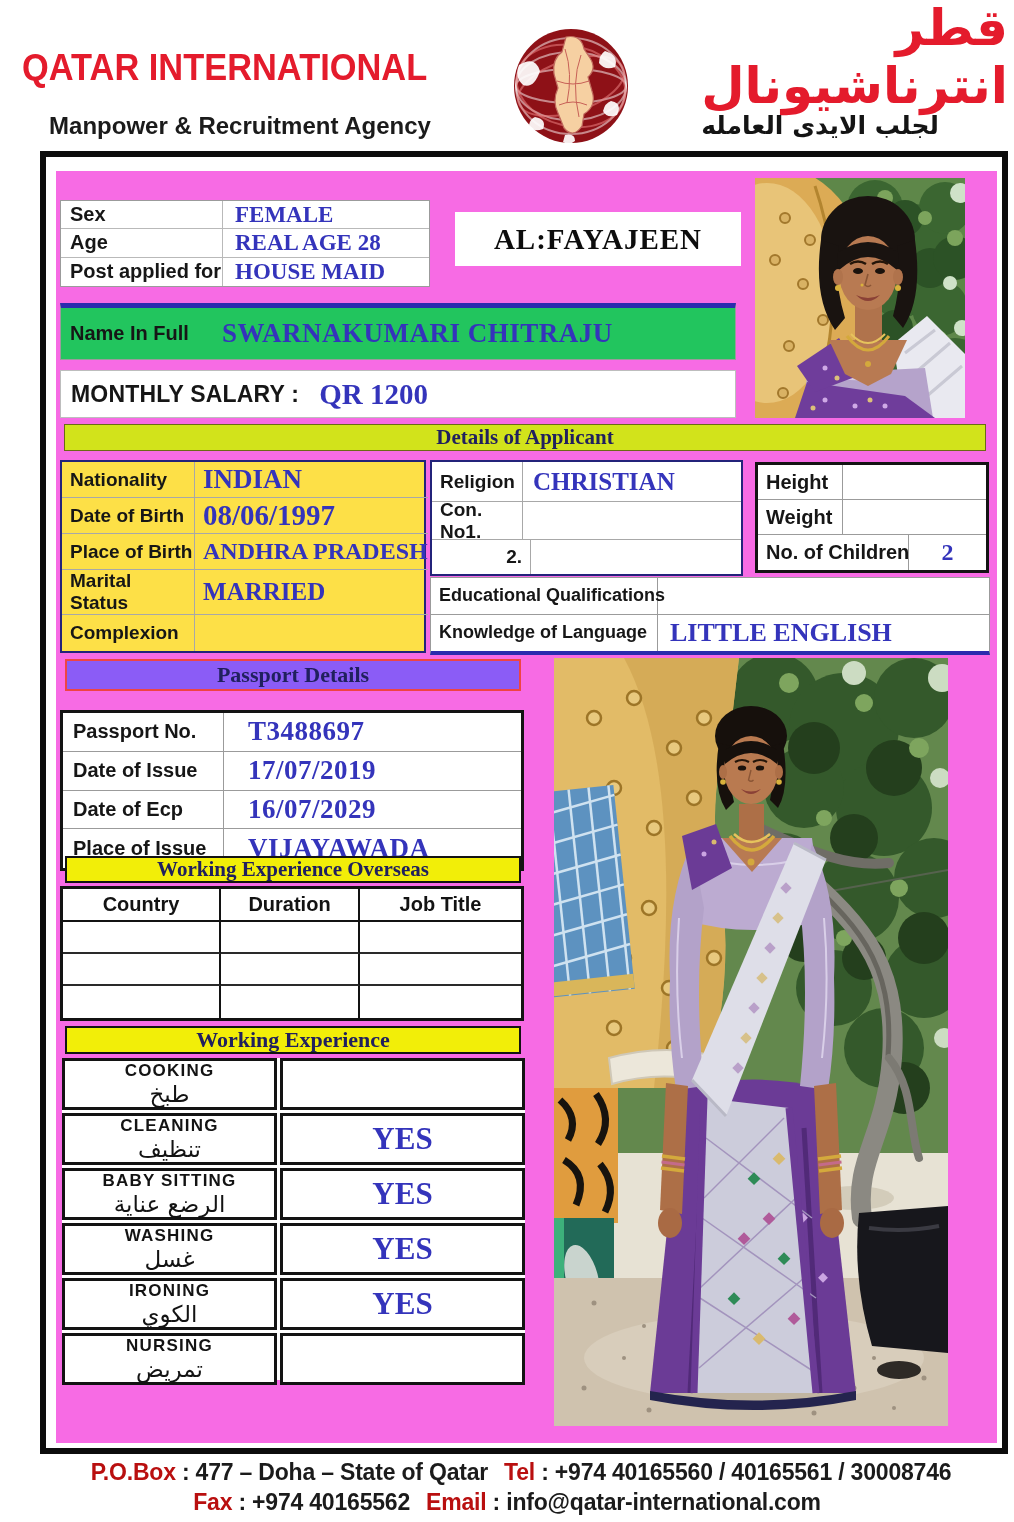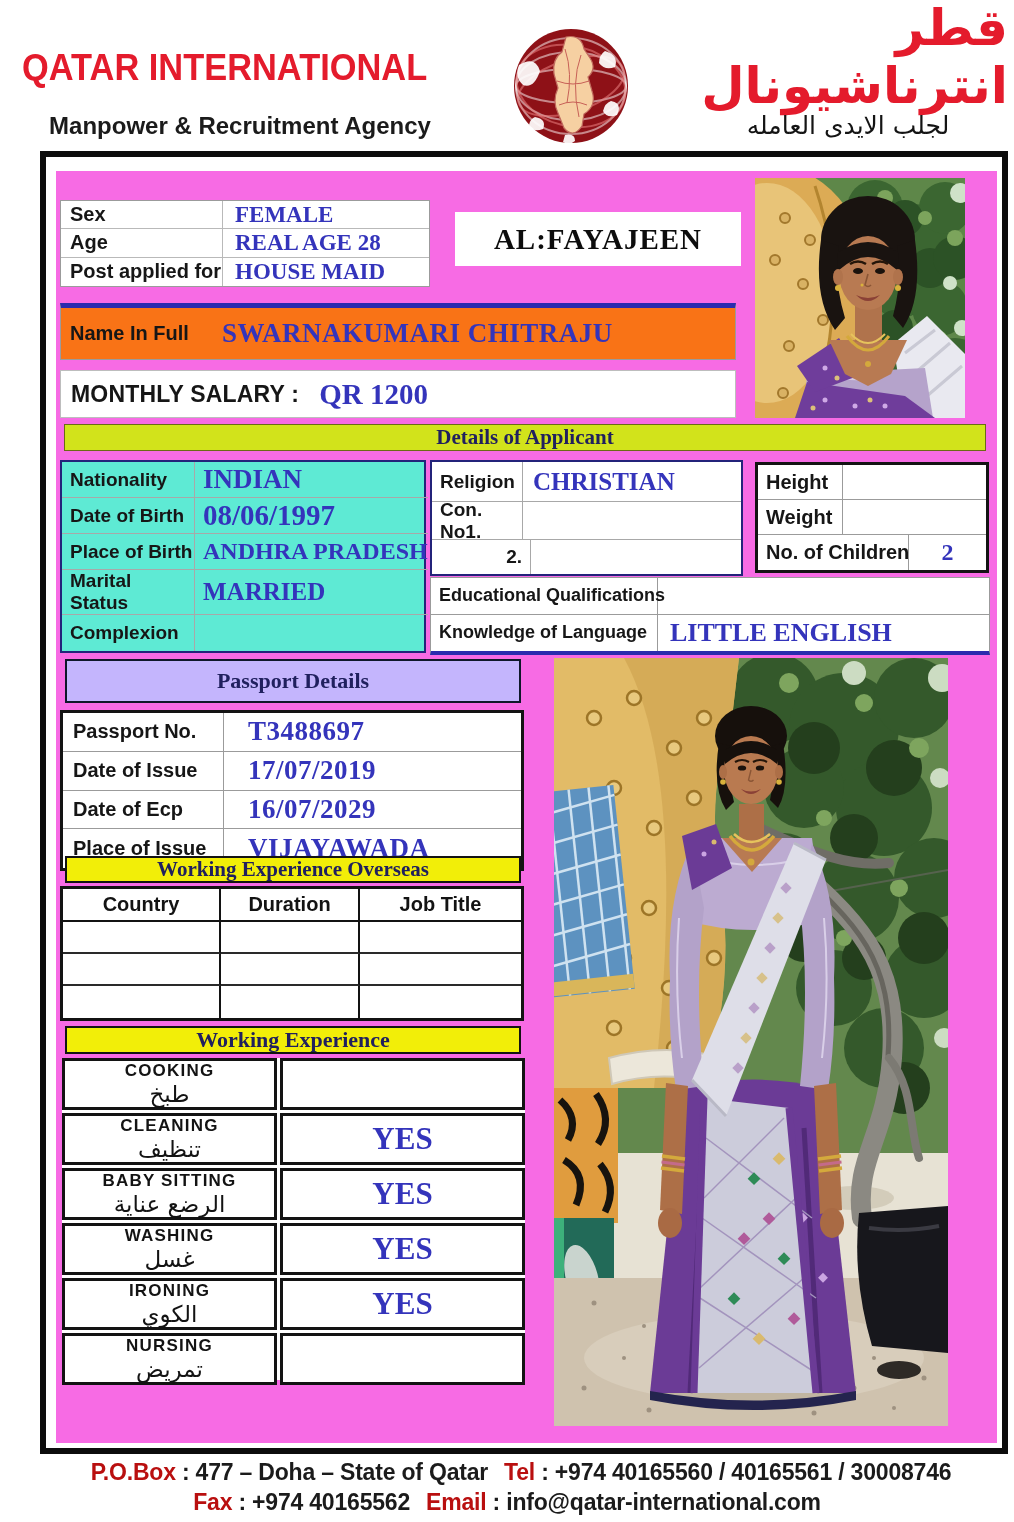--- a/index.html
+++ b/index.html
@@ -10,59 +10,59 @@
   .bv{font-family:"Liberation Serif",serif;font-weight:bold;color:#3434bb;}
   .lab{font-weight:bold;color:#161616;}
 
   
   #brand{left:22px;top:47px;width:470px;font-size:37px;font-weight:bold;color:#e41b2c;
          transform:scaleX(.93);transform-origin:left center;white-space:nowrap;}
   #brand-sub{left:30px;top:112px;width:420px;text-align:center;font-size:24px;font-weight:bold;color:#1b1b1b;}
   #logo{left:507px;top:25px;width:128px;height:126px;}
   #ar-brand{left:642px;top:6px;width:366px;height:102px;display:flex;align-items:center;justify-content:flex-end;
             font-family:"DejaVu Sans",sans-serif;font-weight:bold;font-size:50px;color:#e41b2c;direction:rtl;}
-  #ar-sub{left:698px;top:104px;width:300px;height:42px;display:flex;align-items:center;justify-content:center;
-          font-family:"DejaVu Sans",sans-serif;font-weight:normal;font-size:25px;color:#141414;direction:rtl;}
+  #ar-sub{left:670px;top:104px;width:300px;height:42px;display:flex;align-items:center;justify-content:center;
+          font-family:"DejaVu Sans",sans-serif;font-weight:bold;font-size:25px;color:#141414;direction:rtl;}
 
   
   #frame{left:40px;top:151px;width:968px;height:1303px;border:6px solid #0c0c0c;background:#fff;}
   #pink{position:absolute;left:10px;top:14px;right:5px;bottom:5px;background:#f76be4;}
 
   
   #sex-table{left:60px;top:200px;width:370px;height:87px;background:#fff;border:1px solid #9b9b9b;
              display:grid;grid-template-rows:repeat(3,1fr);}
   .bio-row{display:flex;align-items:center;border-bottom:1px solid #b9b9b9;}
   .bio-row:last-child{border-bottom:none;}
   .bio-row .lab{width:152px;align-self:stretch;display:flex;align-items:center;padding-left:9px;
                 border-right:1px solid #b9b9b9;font-size:20px;}
   .bio-row .bv{padding-left:12px;font-size:23px;}
 
   #sponsor{left:455px;top:212px;width:286px;height:54px;background:#fff;display:flex;align-items:center;
            justify-content:center;font-family:"Liberation Serif",serif;font-weight:bold;font-size:29px;
            color:#0d0d0d;letter-spacing:1px;}
 
-  #name-row{left:60px;top:303px;width:676px;height:57px;background:#f97316;border:1px solid #9b9b9b;
+  #name-row{left:60px;top:303px;width:676px;height:57px;background:#22c55e;border:1px solid #9b9b9b;
             border-top:5px solid #2b2bae;}
   #name-row .lab{width:152px;padding-left:9px;font-size:20px;}
   #name-row .bv{font-size:27px;letter-spacing:.5px;}
 
   #salary-row{left:60px;top:370px;width:676px;height:48px;background:#fff;border:1px solid #bdbdbd;}
   #salary-row .lab{padding-left:10px;font-size:23px;letter-spacing:.2px;}
   #salary-row .bv{margin-left:20px;font-size:29px;}
 
   
   .bar{display:flex;align-items:center;justify-content:center;font-family:"Liberation Serif",serif;
        font-weight:bold;color:#20205e;}
   #details-bar{left:64px;top:424px;width:922px;height:27px;background:#d2e31b;border:1px solid #6b6b15;font-size:21px;}
-  #passport-bar{left:65px;top:659px;width:456px;height:44px;background:#c4b5fd;border:2px solid #0f172a;font-size:22px;}
+  #passport-bar{left:65px;top:659px;width:456px;height:32px;background:#8b5cf6;border:2px solid #ef4444;font-size:22px;}
   #overseas-bar{left:65px;top:856px;width:456px;height:27px;background:#f2ee08;border:2px solid #131313;font-size:21px;}
   #we-bar{left:65px;top:1026px;width:456px;height:28px;background:#f2ee08;border:2px solid #131313;font-size:22px;}
 
   
-  #dleft{left:60px;top:460px;width:366px;height:193px;background:#5eead4;border:2px solid #23237a;
+  #dleft{left:60px;top:460px;width:366px;height:193px;background:#fde047;border:2px solid #23237a;
          display:grid;grid-template-rows:repeat(5,1fr);}
   .dl-row{display:flex;align-items:center;border-bottom:1px solid #a8a8a8;}
   .dl-row:last-child{border-bottom:none;}
   .dl-row .lab{width:124px;align-self:stretch;display:flex;align-items:center;padding-left:8px;
                border-right:1px solid #a8a8a8;font-size:19px;}
   .dl-row .bv{padding-left:8px;font-size:25px;white-space:nowrap;}
 
   
   #religion-t{left:430px;top:460px;width:313px;height:116px;background:#fff;border:2px solid #23237a;
               display:grid;grid-template-rows:40px 38px 1fr;}

